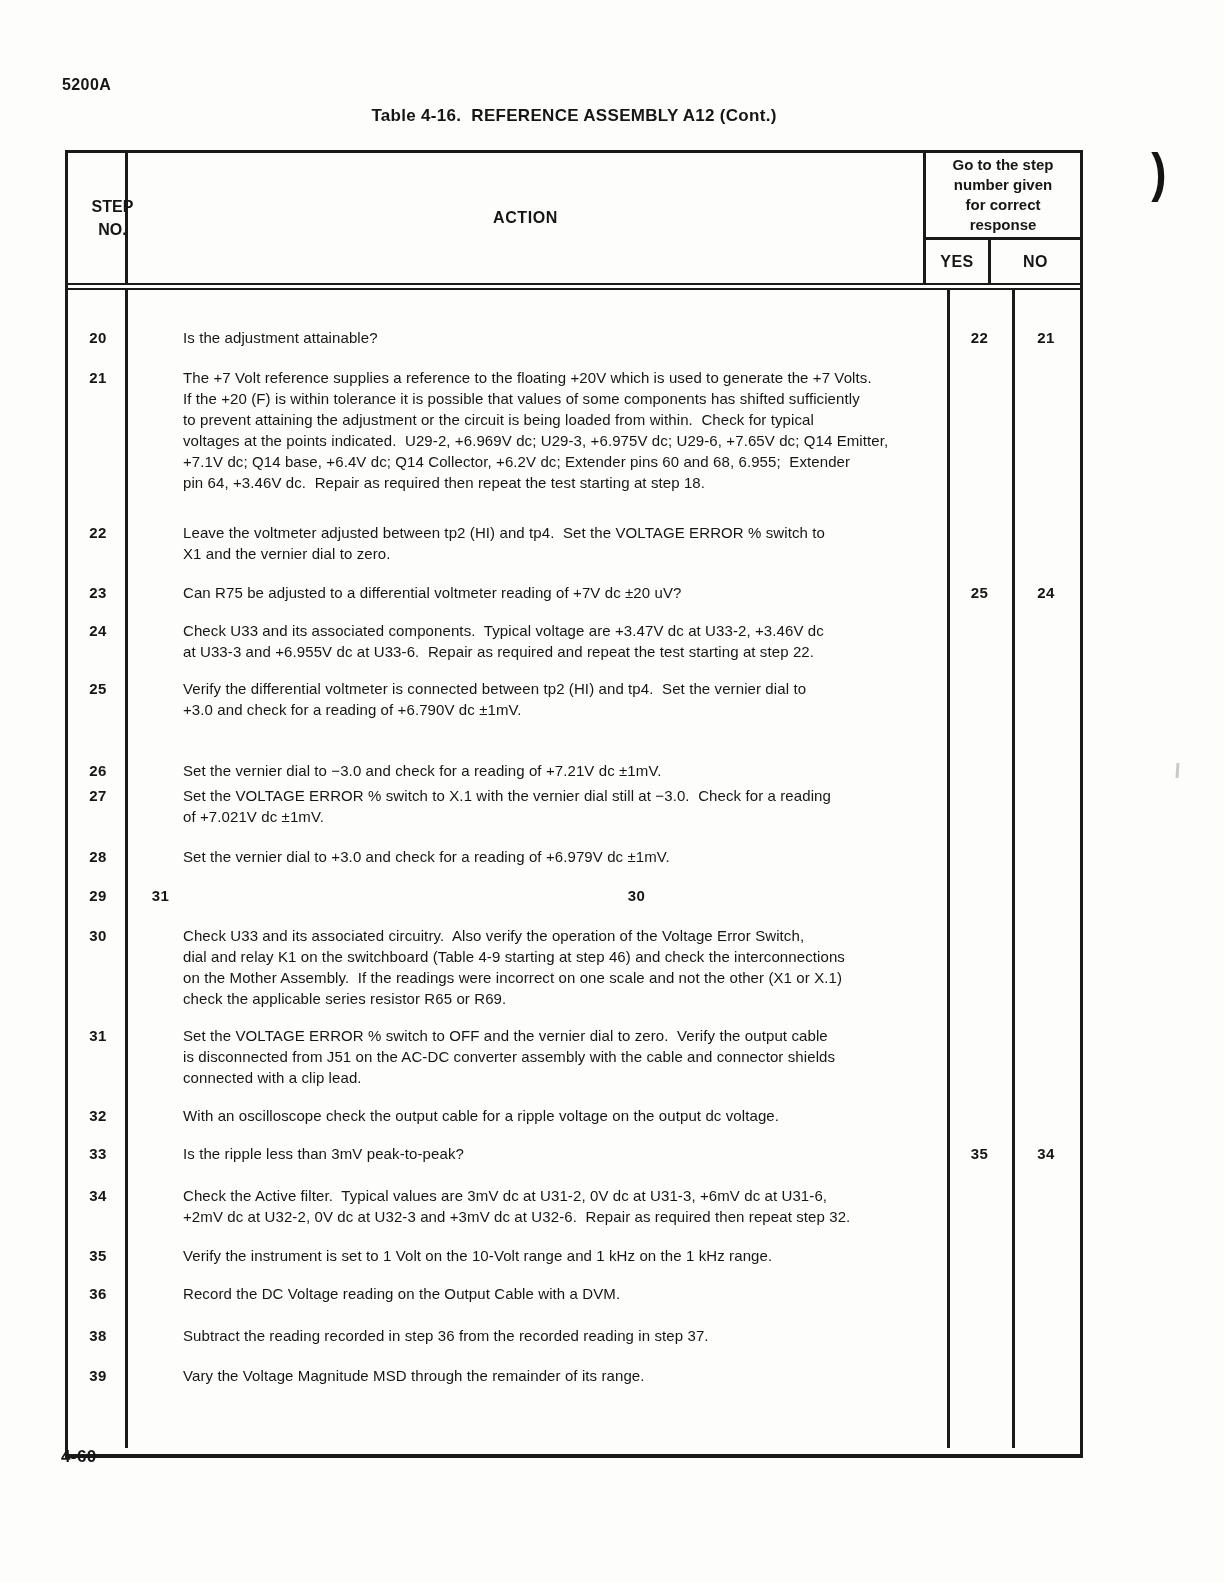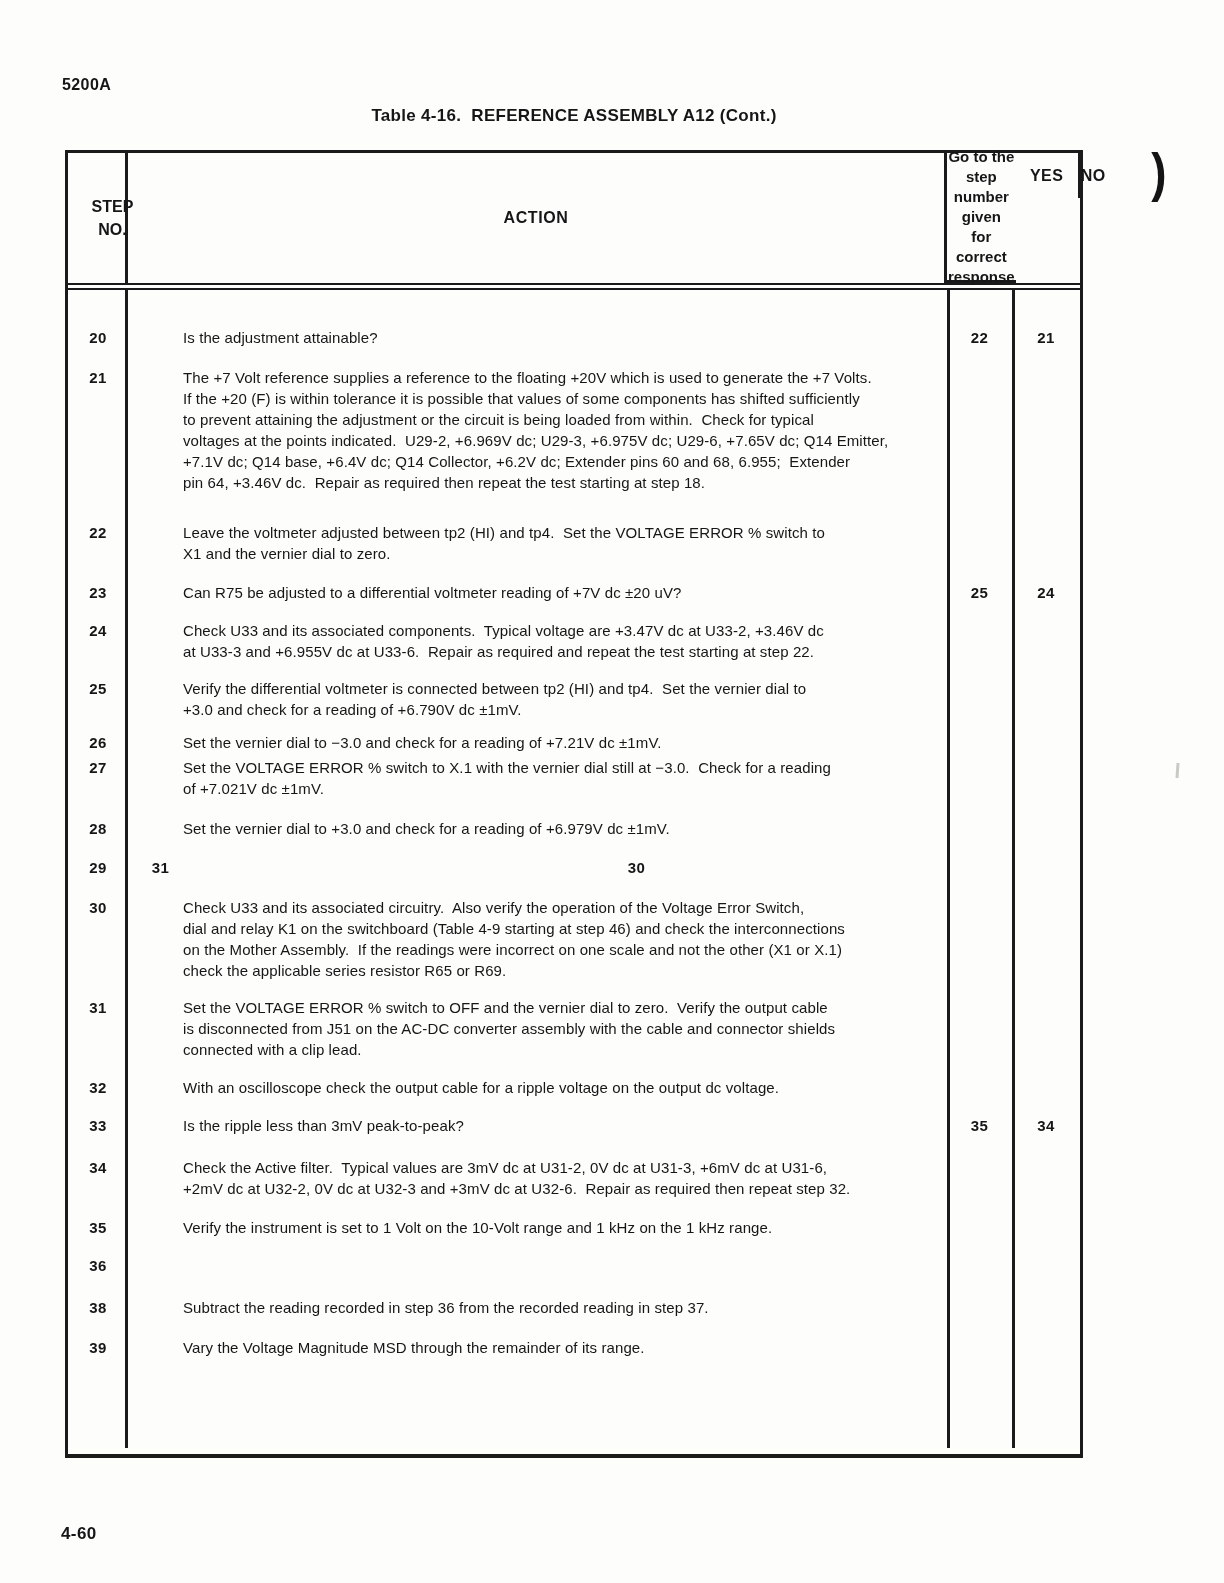--- a/index.html
+++ b/index.html
@@ -12,21 +12,21 @@
   .model-number {
     position:absolute; left:62px; top:76px;
     font-size:16px; font-weight:bold; letter-spacing:0.4px;
   }
   .table-title {
     position:absolute; left:65px; top:106px; width:1018px;
     text-align:center; font-size:17px; font-weight:bold;
     letter-spacing:0.3px; white-space:pre;
   }
   .page-number {
-    position:absolute; left:61px; top:1524px;
+    position:absolute; left:61px; top:1447px;
     font-size:17px; font-weight:bold; letter-spacing:0.4px;
   }
   .margin-pen-mark {
     position:absolute; left:1150px; top:141px;
     font-size:54px; font-weight:bold; color:#141414;
     transform:scaleX(0.85);
   }
   .scan-artifact-small {
     position:absolute; left:1176px; top:763px;
     width:3px; height:15px; background:#c9c9c5;
@@ -53,23 +53,23 @@
     border-right:3px solid #1a1a1a;
     display:flex; align-items:center; justify-content:center;
     font-size:16px; font-weight:bold; text-align:center;
     white-space:pre-line; line-height:23px;padding-left:32px;
   }
   .th-action {
     flex:1; display:flex; align-items:center; justify-content:center;
     font-size:16px; font-weight:bold; letter-spacing:0.6px;
   }
   .th-resp {
-    width:136px; box-sizing:border-box;
+    width:157px; box-sizing:border-box;
     border-left:3px solid #1a1a1a;
-    display:flex; flex-direction:row;
+    display:flex; flex-direction:column;
   }
   .resp-title {
     flex:1; box-sizing:border-box;
     border-bottom:3px solid #1a1a1a;
     display:flex; align-items:center; justify-content:center;
     text-align:center; font-size:15px; font-weight:bold;
     line-height:20px; white-space:pre-line; padding:2px 1px;
   }
   .resp-yesno { height:45px; display:flex; }
   .th-yes {
@@ -97,21 +97,21 @@
              white-space:pre-wrap; letter-spacing:0.1px; }
   .c-yes   { width:65px; text-align:center; font-weight:600; letter-spacing:0.3px; }
   .c-no    { flex:1; text-align:center; font-weight:600; letter-spacing:0.3px; }
 
   
   .trow:nth-child(2)  { margin-top:19px; }
   .trow:nth-child(3)  { margin-top:29px; }
   .trow:nth-child(4)  { margin-top:18px; }
   .trow:nth-child(5)  { margin-top:17px; }
   .trow:nth-child(6)  { margin-top:16px; }
-  .trow:nth-child(7)  { margin-top:12px; }
+  .trow:nth-child(7)  { margin-top:40px; }
   .trow:nth-child(8)  { margin-top:4px; }
   .trow:nth-child(9)  { margin-top:19px; }
   .trow:nth-child(10) { margin-top:18px; }
   .trow:nth-child(11) { margin-top:19px; }
   .trow:nth-child(12) { margin-top:16px; }
   .trow:nth-child(13) { margin-top:17px; }
   .trow:nth-child(14) { margin-top:17px; }
   .trow:nth-child(15) { margin-top:21px; }
   .trow:nth-child(16) { margin-top:18px; }
   .trow:nth-child(17) { margin-top:17px; }
@@ -254,20 +254,21 @@
         <div class="c-no"></div>
       </div>
       <div class="trow">
         <div class="c-step">35</div>
         <div class="c-action">Verify the instrument is set to 1 Volt on the 10-Volt range and 1 kHz on the 1 kHz range.</div>
         <div class="c-yes"></div>
         <div class="c-no"></div>
       </div>
       <div class="trow">
         <div class="c-step">36</div>
+        <div class="c-action">Record the DC Voltage reading on the Output Cable with a DVM.</div>
         <div class="c-yes"></div>
         <div class="c-no"></div>
       </div>
       <div class="trow">
         <div class="c-step">38</div>
         <div class="c-action">Subtract the reading recorded in step 36 from the recorded reading in step 37.</div>
         <div class="c-yes"></div>
         <div class="c-no"></div>
       </div>
       <div class="trow">

